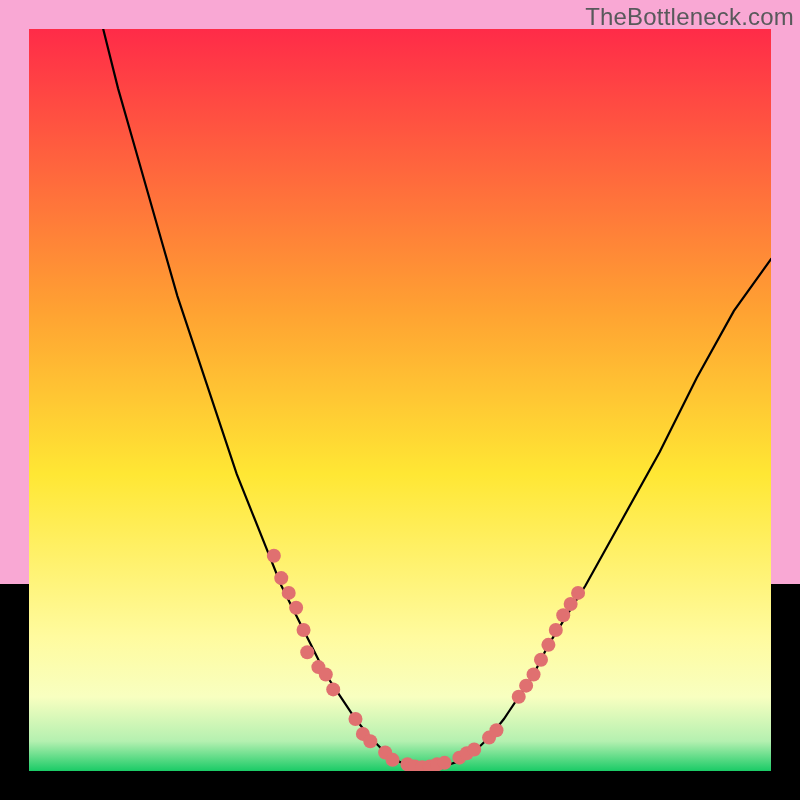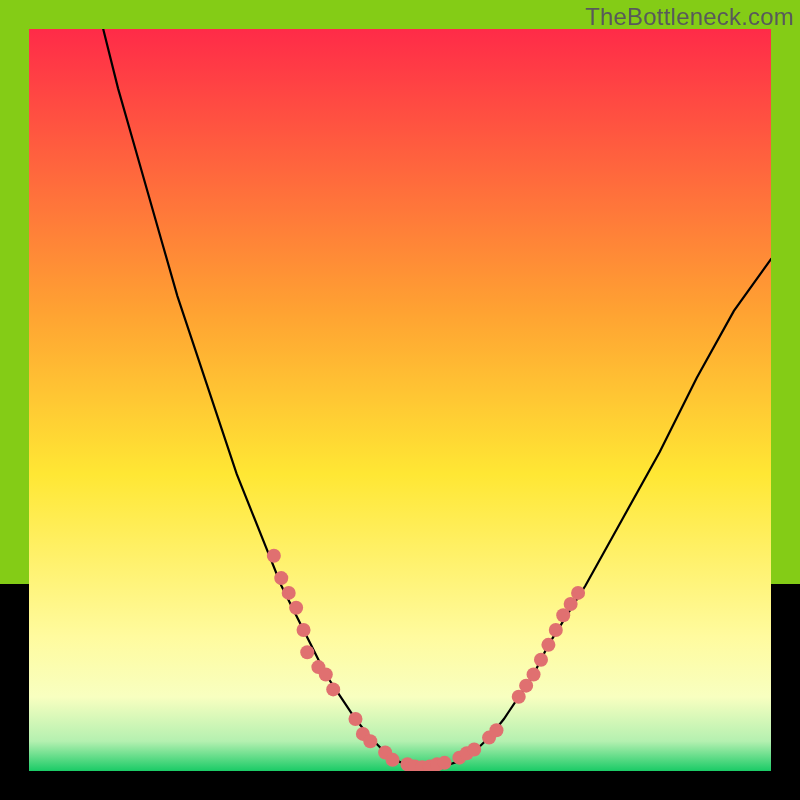--- a/index.html
+++ b/index.html
@@ -8,21 +8,21 @@
     width: 800px;
     height: 800px;
     overflow: hidden;
     background: #000;
     font-family: Arial, Helvetica, sans-serif;
   }
   .wrap {
     position: relative;
     width: 800px;
     height: 584px;
-    background: #84cc16;
+    background: #f9a8d4;
   }
   .plot {
     position: absolute;
     left: 29px;
     top: 29px;
     width: 742px;
     height: 742px;
   }
   .wm {
     position: absolute;

